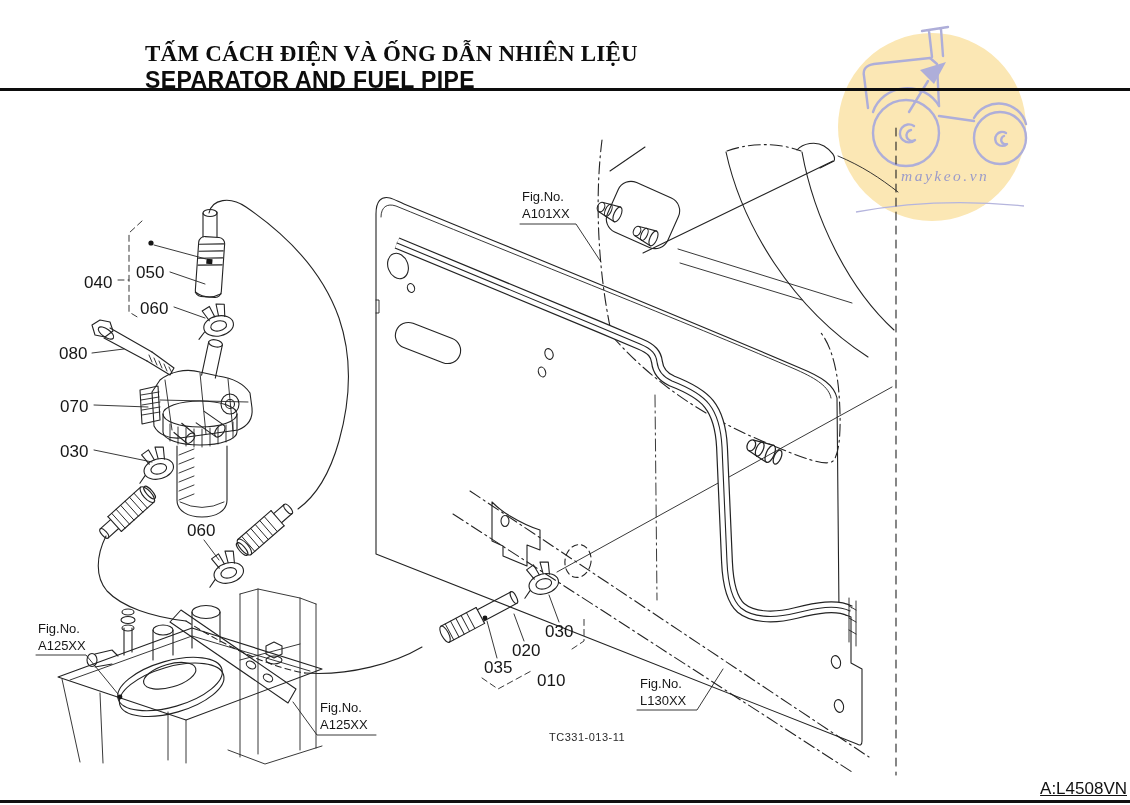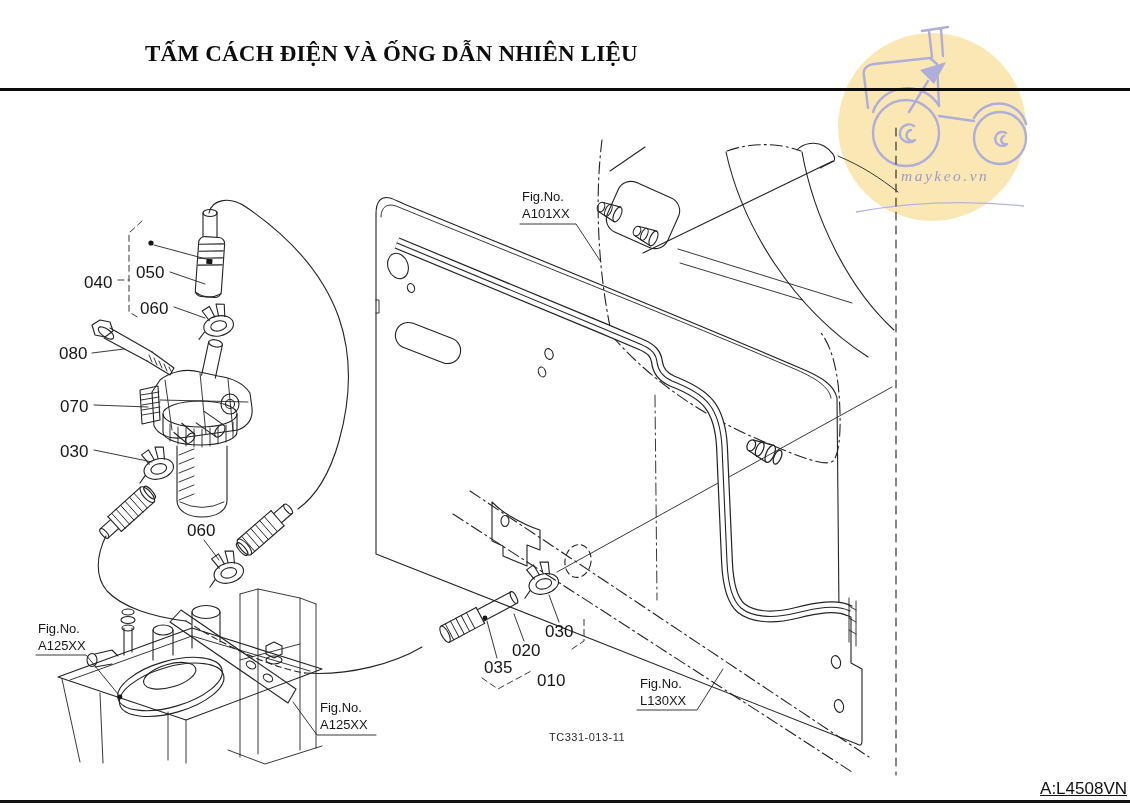--- a/index.html
+++ b/index.html
@@ -335,19 +335,20 @@
     <text x="640" y="705" class="figref">L130XX</text>
     <path class="ln thin" d="M 637,710 L 697,710 L 723,669"></path>
   </g>
 
   <text x="549" y="741" class="tcnum">TC331-013-11</text>
 </svg>
 
   <div class="header">
     <div class="hdr-titles">
       <div class="title-vi">TẤM CÁCH ĐIỆN VÀ ỐNG DẪN NHIÊN LIỆU</div>
+      <div class="title-en">SEPARATOR AND FUEL PIPE</div>
     </div>
     <div class="rule"></div>
   </div>
 
   <div class="footer-code">A:L4508VN</div>
   <div class="footer-rule"></div>
 </div>
 
 </body></html>

